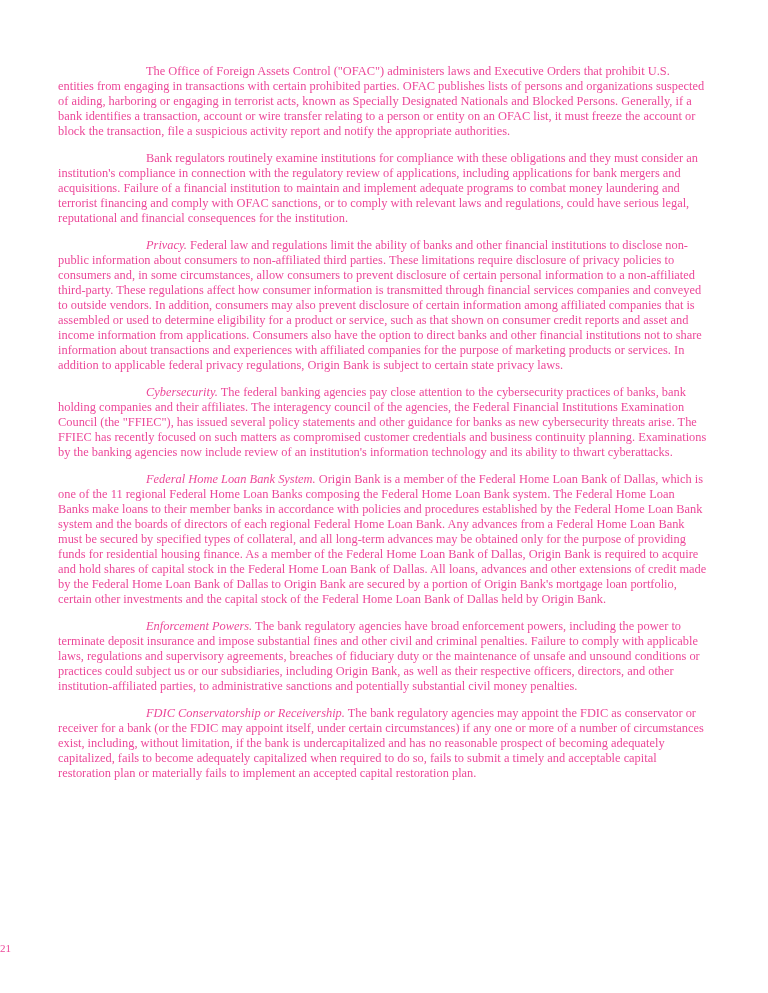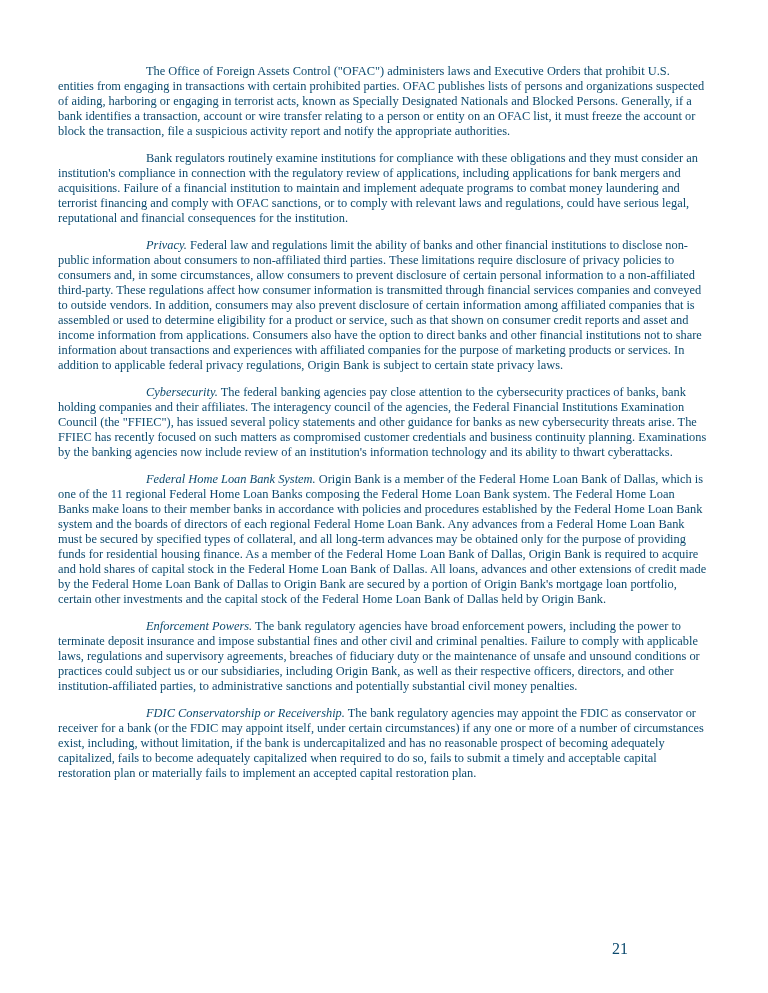--- a/index.html
+++ b/index.html
@@ -7,21 +7,21 @@
     padding: 0;
     background: #ffffff;
   }
   .page {
     position: relative;
     width: 768px;
     height: 993px;
     background: #ffffff;
     overflow: hidden;
     font-family: "Liberation Serif", serif;
-    color: #0c4a6e;
+    color: #ec4899;
   }
   .content {
     position: absolute;
     left: 58px;
     top: 64px;
     width: 650px;
   }
   p.para {
     margin: 0 0 12px 0;
     font-size: 12.4px;
@@ -31,22 +31,22 @@
   }
   .lead {
     font-style: italic;
     margin-left: 40px;
   }
   .footer {
     position: absolute;
     top: 941px;
     left: 0;
     width: 628px;
-    text-align: right;
-    font-size: 16px;
+    text-align: left;
+    font-size: 11px;
     line-height: 15px;
   }
 </style>
 </head>
 <body>
 
 <div class="page">
   <div class="content">
 
     <p class="para"><span class="lead"></span><span>The Office of Foreign Assets Control ("OFAC") administers laws and Executive Orders that prohibit U.S. entities from engaging in transactions with certain prohibited parties. OFAC publishes lists of persons and organizations suspected of aiding, harboring or engaging in terrorist acts, known as Specially Designated Nationals and Blocked Persons. Generally, if a bank identifies a transaction, account or wire transfer relating to a person or entity on an OFAC list, it must freeze the account or block the transaction, file a suspicious activity report and notify the appropriate authorities.</span></p>

